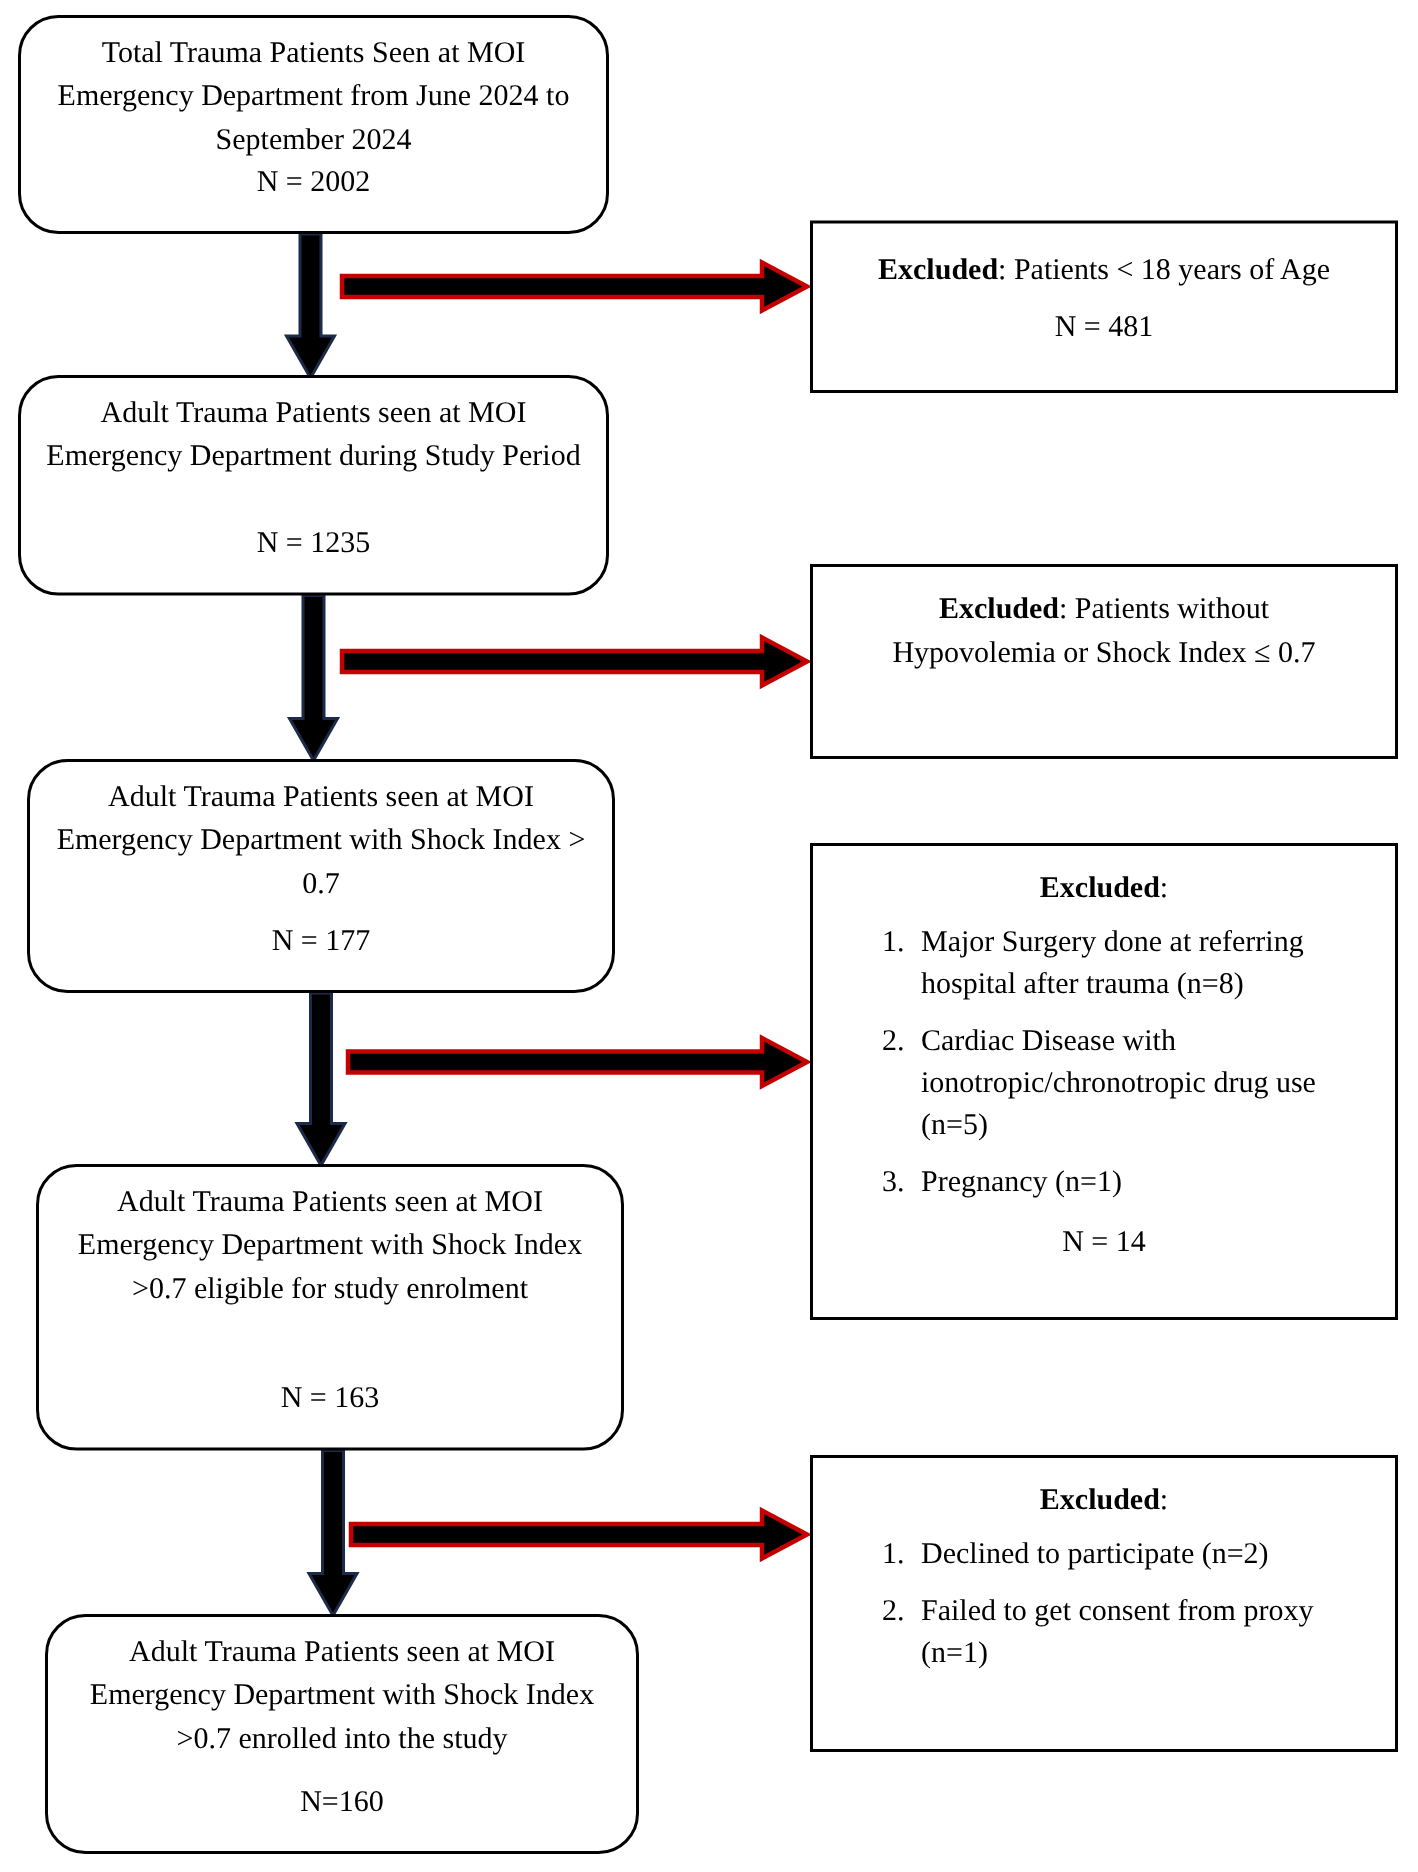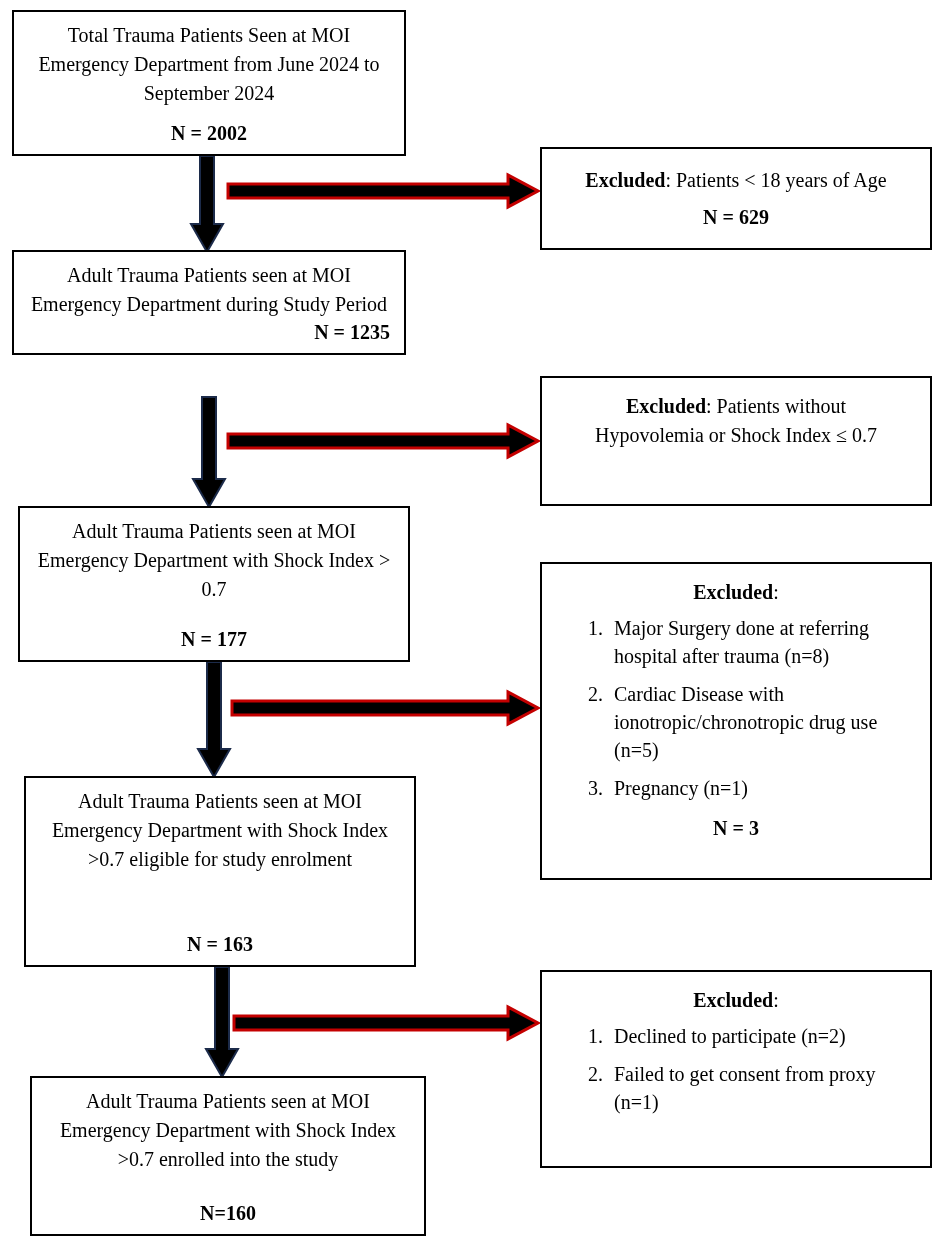--- a/index.html
+++ b/index.html
@@ -21,41 +21,42 @@
     border: 2px solid #000;
     z-index: 2;
   }
   
   .fbox {
     display: flex;
     flex-direction: column;
     justify-content: space-between;
     align-items: center;
     text-align: center;
-    padding: 9px 14px 9px;
+    padding: 9px 14px 21px;
+    border-radius: 27px;
   }
   .fbox .btext { line-height: 1.45; }
-  .ncount { font-weight: bold; text-align: center; }
+  .ncount { font-weight: normal; text-align: center; }
   .ncount.regular { font-weight: normal; }
   
   .ebox {
     display: flex;
     flex-direction: column;
     padding: 14px 14px 16px;
   }
   .ehead { text-align: center; line-height: 1.45; padding: 0 22px; }
   .ebox .ncount { margin-top: auto; }
   .ebox ol { margin: 7px 0 0; padding-left: 52px; padding-right: 4px; }
   .ebox li { margin-bottom: 10px; line-height: 1.4; padding-left: 6px; }
   #b1 { left: 12px;  top: 10px;   width: 394px; height: 146px; }
-  #b2 { left: 12px;  top: 250px;  width: 394px; height: 105px; align-items: flex-end; }
+  #b2 { left: 12px;  top: 250px;  width: 394px; height: 147px; }
   #b3 { left: 18px;  top: 506px;  width: 392px; height: 156px; }
   #b4 { left: 24px;  top: 776px;  width: 392px; height: 191px; }
   #b5 { left: 30px;  top: 1076px; width: 396px; height: 160px; }
-  #e1 { left: 540px; top: 147px;  width: 392px; height: 103px; padding-top: 17px; padding-bottom: 19px; }
+  #e1 { left: 540px; top: 147px;  width: 392px; height: 115px; padding-top: 17px; padding-bottom: 30px; }
   #e2 { left: 540px; top: 376px;  width: 392px; height: 130px; }
   #e3 { left: 540px; top: 562px;  width: 392px; height: 318px; padding-bottom: 38px; }
   #e4 { left: 540px; top: 970px;  width: 392px; height: 198px; padding-bottom: 20px; }
   .v-arrow { fill: #000000; stroke: #1c2b4a; stroke-width: 2; }
   .h-arrow { fill: #000000; stroke: #c40000; stroke-width: 3; stroke-linejoin: miter; }
 </style>
 </head>
 <body>
 
 <div class="canvas">
@@ -95,39 +96,39 @@
 
   <div class="box fbox" id="b5">
     <div class="btext">Adult Trauma Patients seen at MOI Emergency Department with Shock Index &gt;0.7 enrolled into the study</div>
     <div class="ncount">N=160</div>
   </div>
 
   <div class="box ebox" id="e1">
     <div class="ehead">
       <b>Excluded</b><span>: Patients &lt; 18 years of Age</span>
     </div>
-    <div class="ncount">N = 629</div>
+    <div class="ncount">N = 481</div>
   </div>
 
   <div class="box ebox" id="e2">
     <div class="ehead">
       <b>Excluded</b><span>: Patients without Hypovolemia or Shock Index ≤ 0.7</span>
     </div>
   </div>
 
   <div class="box ebox" id="e3">
     <div class="ehead">
       <b>Excluded</b><span>:</span>
     </div>
     <ol>
       <li>Major Surgery done at referring hospital after trauma (n=8)</li>
       <li>Cardiac Disease with ionotropic/chronotropic drug use (n=5)</li>
       <li>Pregnancy (n=1)</li>
     </ol>
-    <div class="ncount">N = 3</div>
+    <div class="ncount">N = 14</div>
   </div>
 
   <div class="box ebox" id="e4">
     <div class="ehead">
       <b>Excluded</b><span>:</span>
     </div>
     <ol>
       <li>Declined to participate (n=2)</li>
       <li>Failed to get consent from proxy (n=1)</li>
     </ol>

